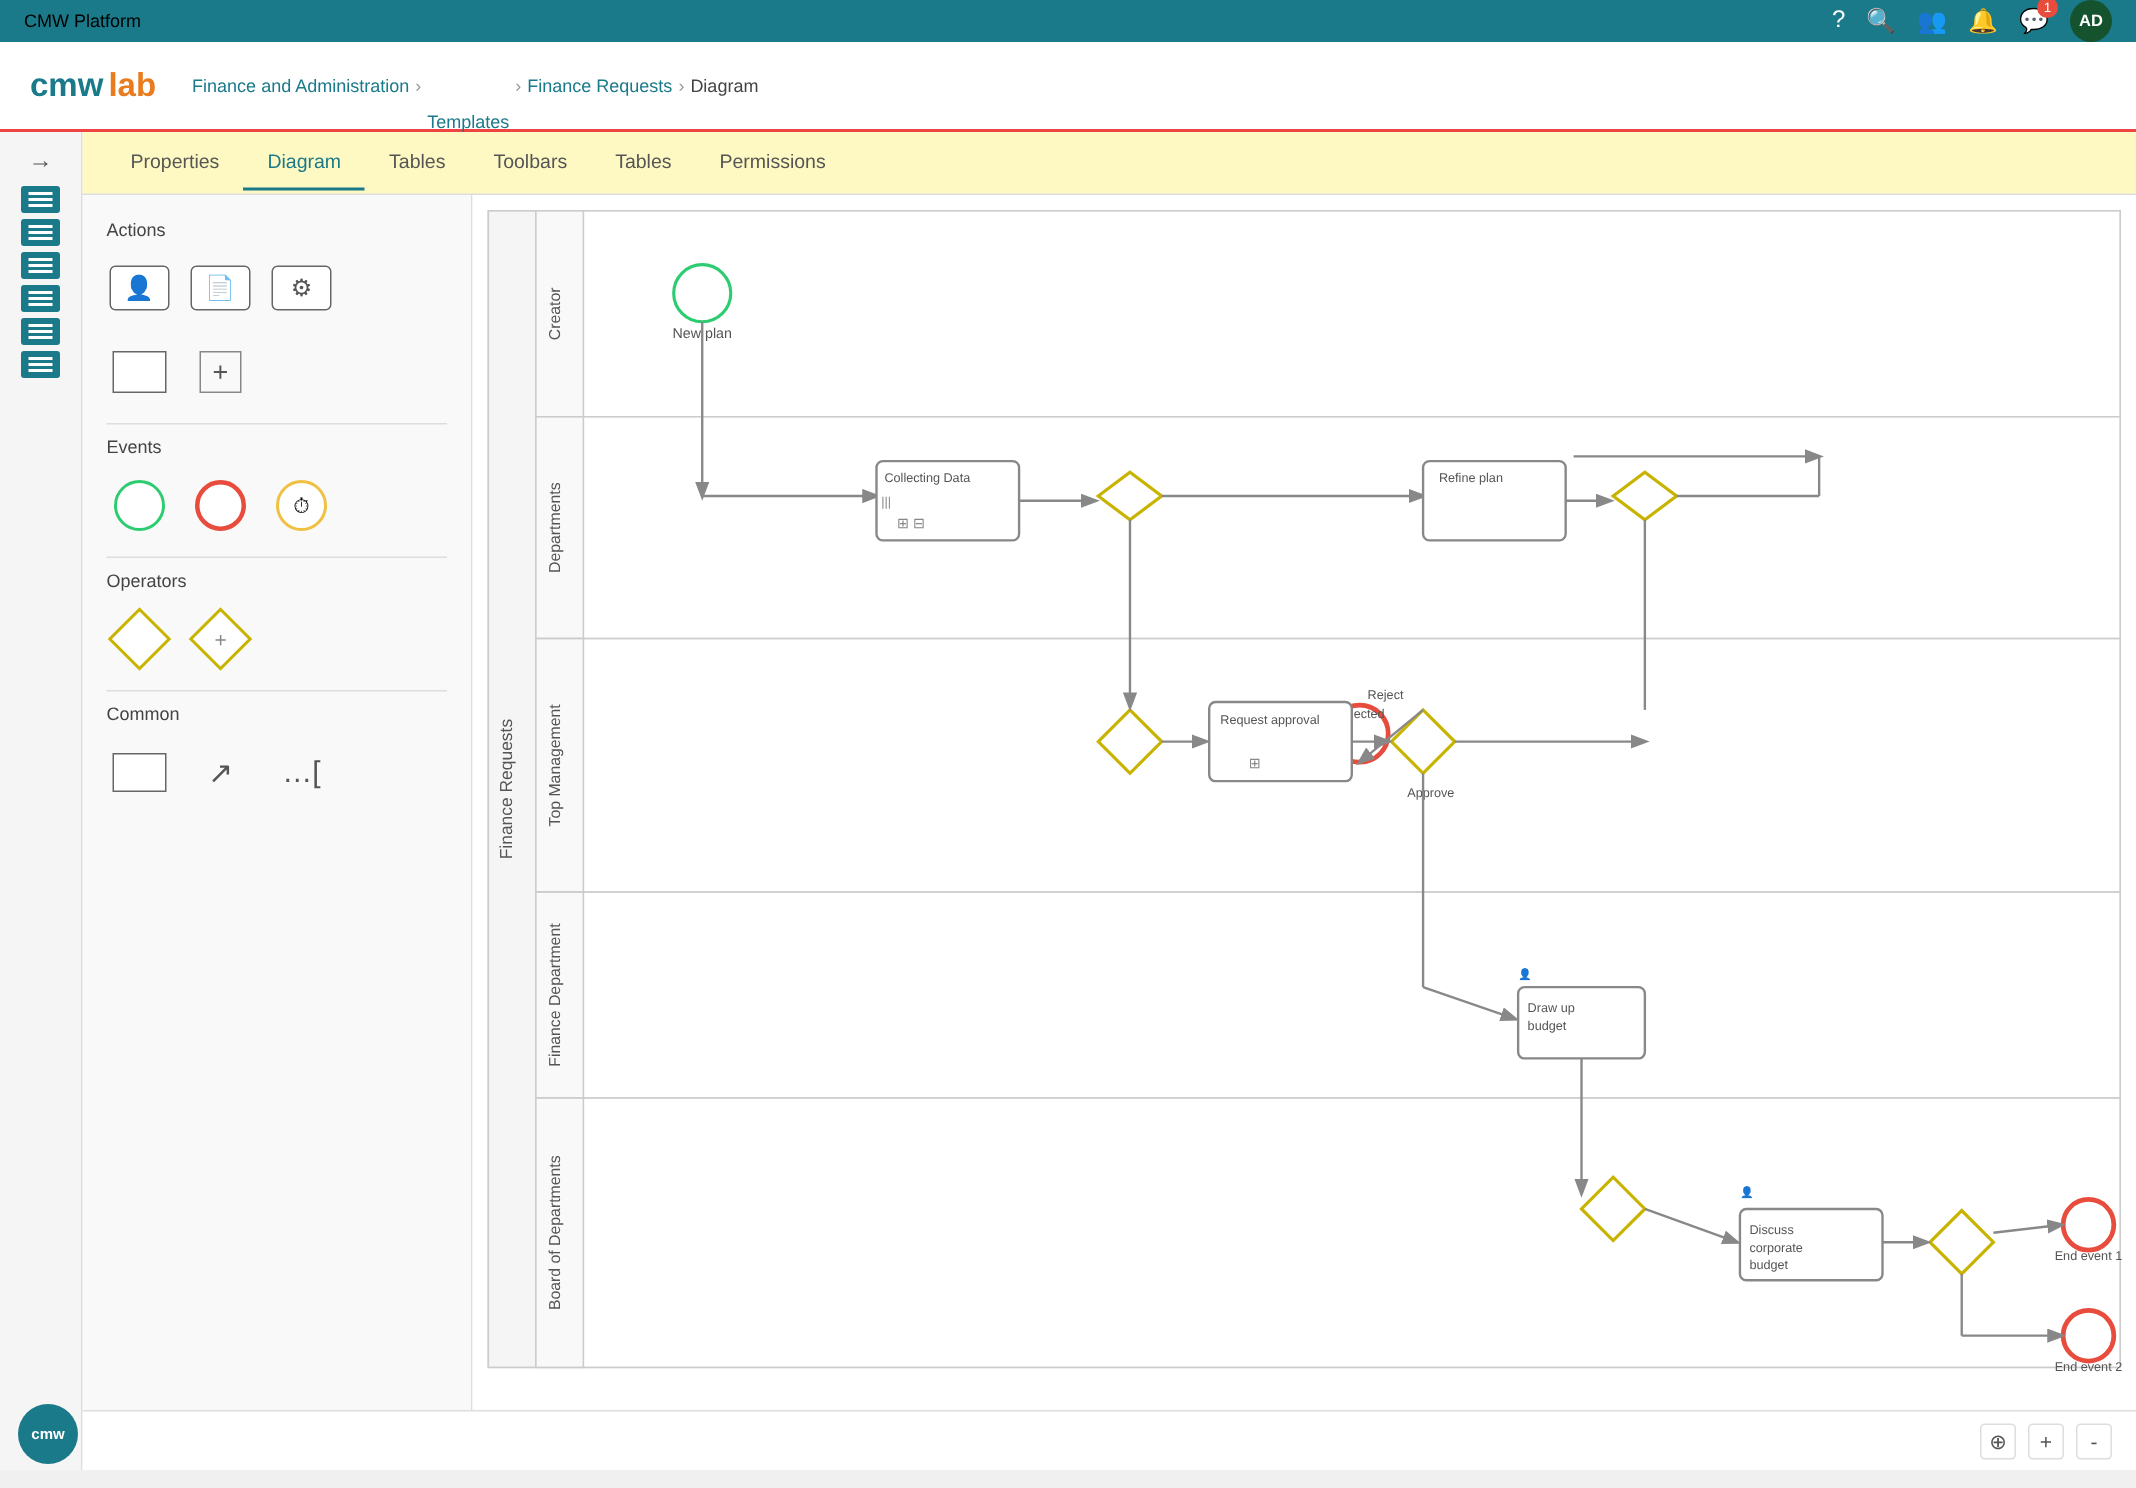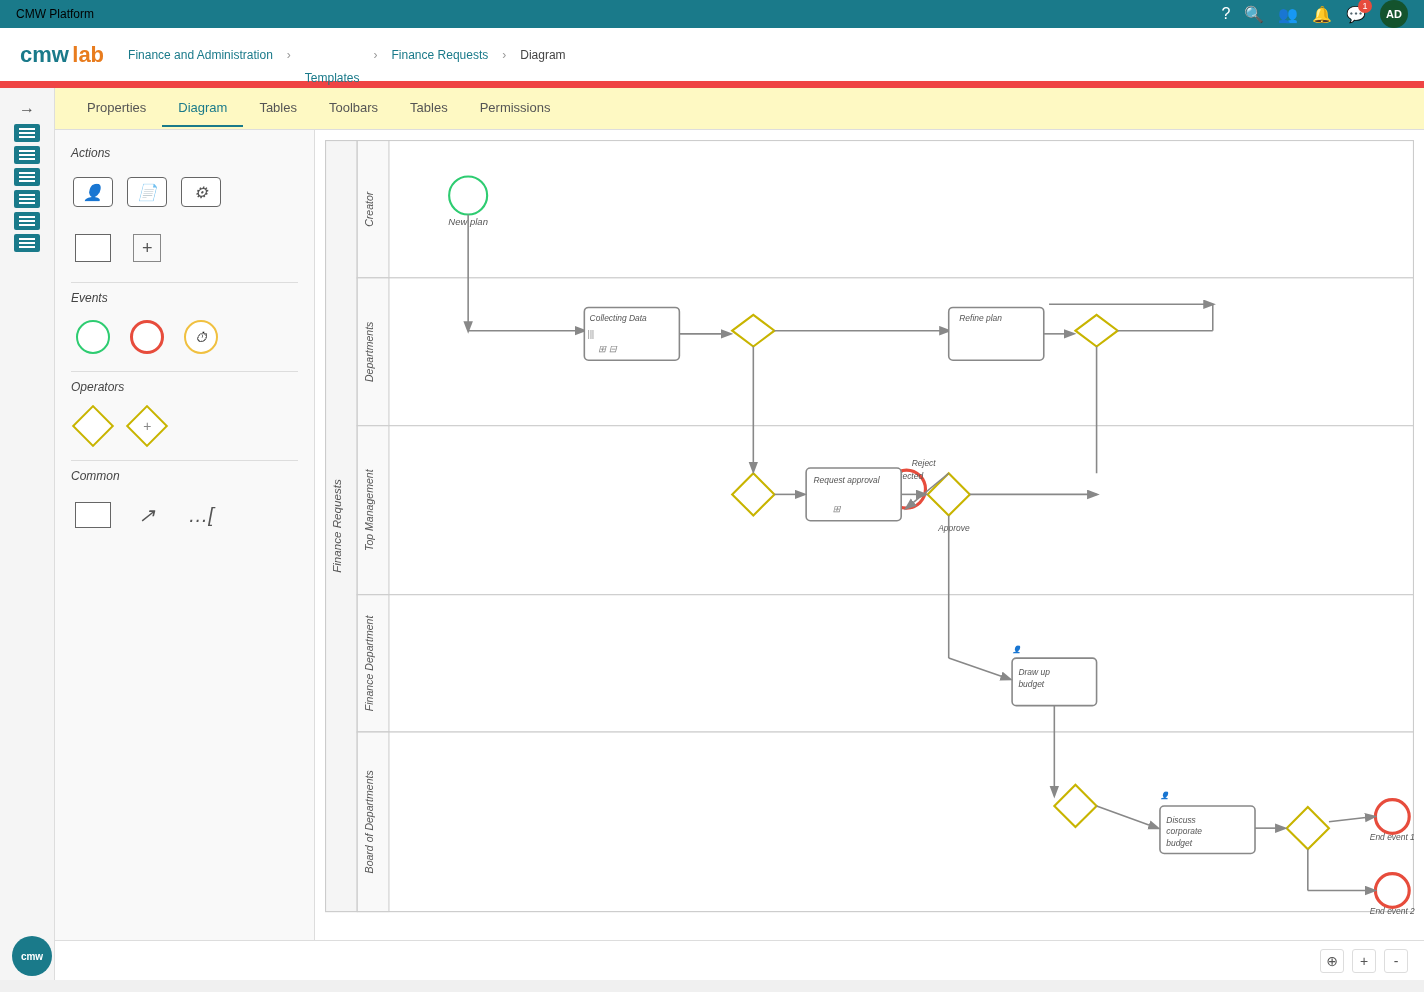--- a/index.html
+++ b/index.html
@@ -31,27 +31,27 @@
       display: flex; align-items: center; justify-content: center;
     }
 
     
     #header {
       height: 60px;
       background: white;
       display: flex;
       align-items: center;
       padding: 0 20px;
-      border-bottom: 7px solid #ef4444;
+      border-bottom: 2px solid #ef4444;
     }
     #header .logo { margin-right: 24px; }
     #header .logo .cmw { color: #1a7a8a; font-size: 22px; font-weight: bold; }
     #header .logo .lab { color: #e87c1e; font-size: 22px; font-weight: bold; }
     #header .breadcrumb-area { display: flex; flex-direction: column; }
-    #header .breadcrumb { display: flex; align-items: center; gap: 14px; font-size: 12px; color: #1a7a8a; }
+    #header .breadcrumb { display: flex; align-items: center; gap: 4px; font-size: 12px; color: #1a7a8a; }
     #header .breadcrumb .sep { color: #999; }
     #header .breadcrumb .current { color: #444; }
     #header .version { font-size: 13px; color: #444; margin-top: 2px; }
 
     
     #main { display: flex; height: calc(992px - 100px); }
 
     
     #collapse-bar {
       width: 55px;
@@ -119,21 +119,21 @@
       font-size: 12px;
       background: white;
       border: 1px solid #ddd;
       border-radius: 3px;
       cursor: pointer;
       color: #333;
     }
     #toolbar .sep { width: 1px; height: 24px; background: #ddd; margin: 0 4px; }
 
     
-    #work-area { display: flex; flex: 1; overflow: hidden; font-style: italic; }
+    #work-area { display: flex; flex: 1; overflow: hidden; }
 
     
     #palette {
       width: 260px;
       background: #f9f9f9;
       border-right: 1px solid #ddd;
       padding: 16px;
       overflow-y: auto;
     }
     #palette .section-title {

